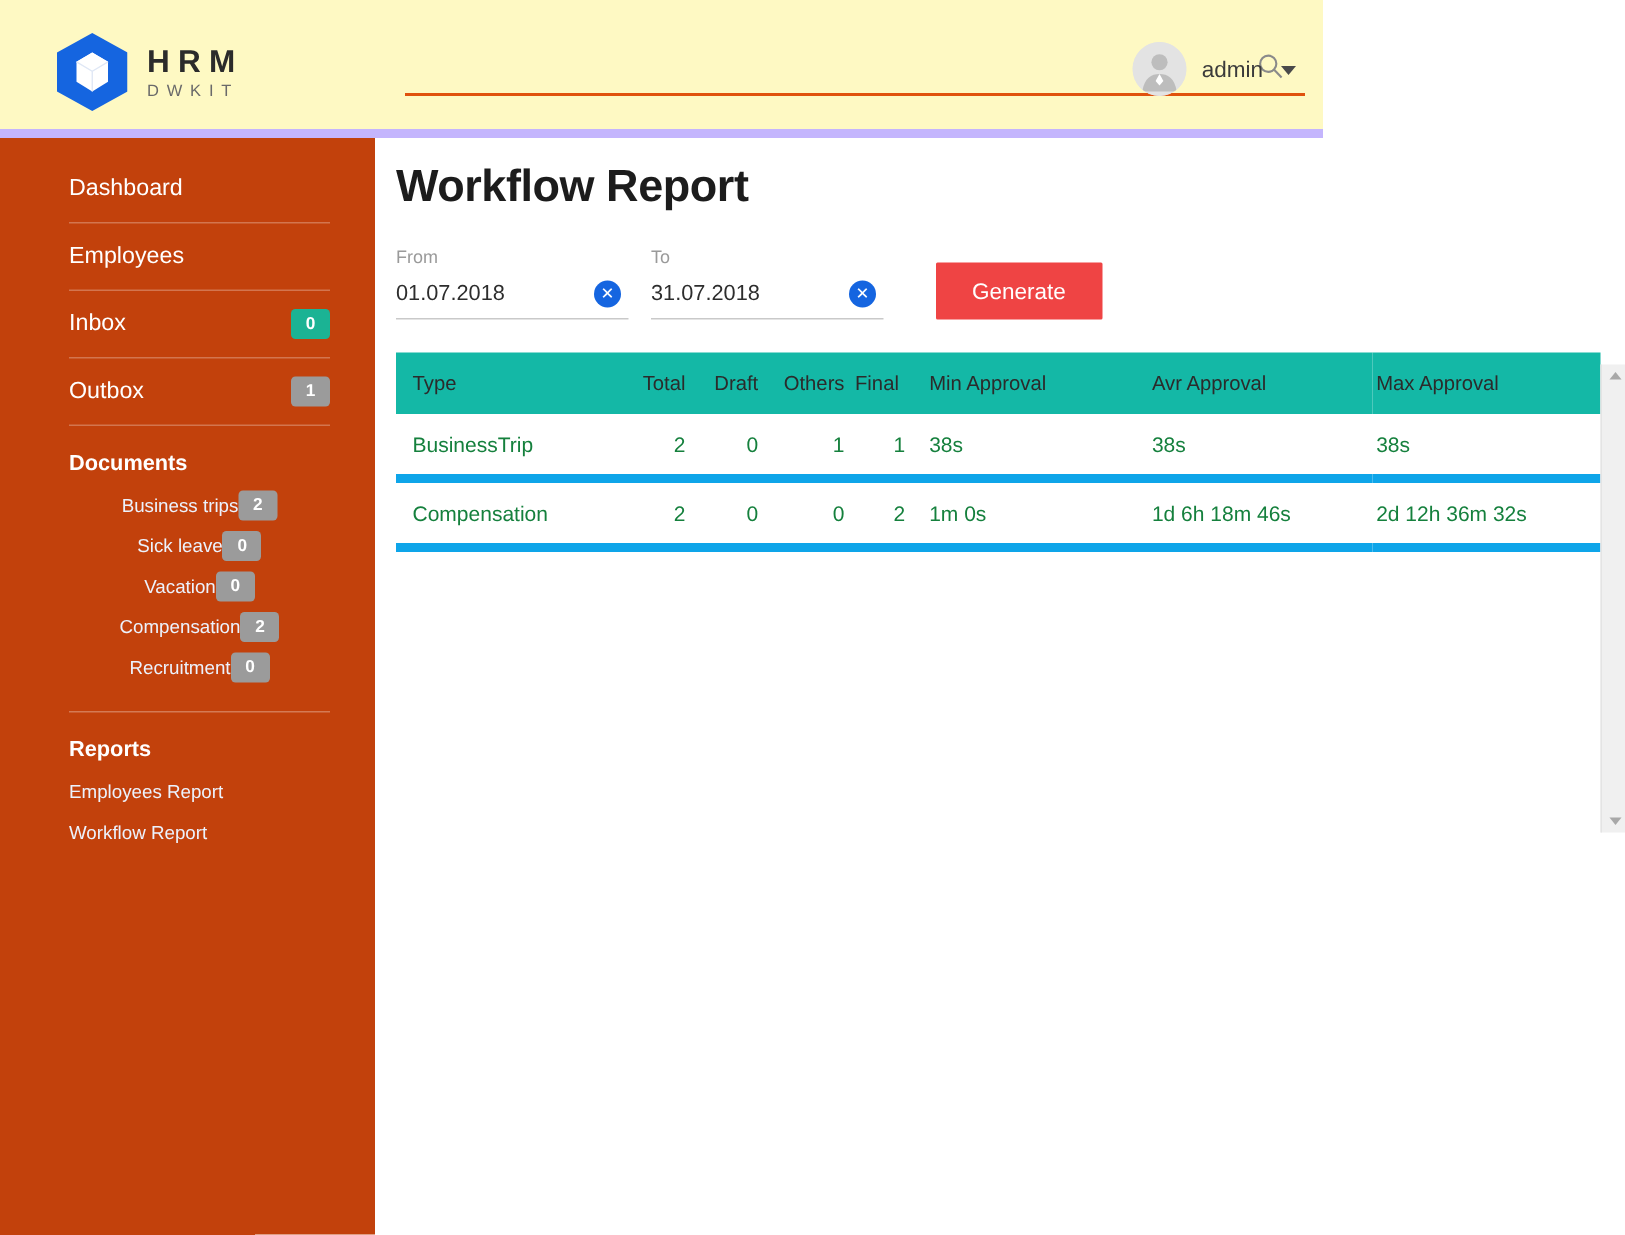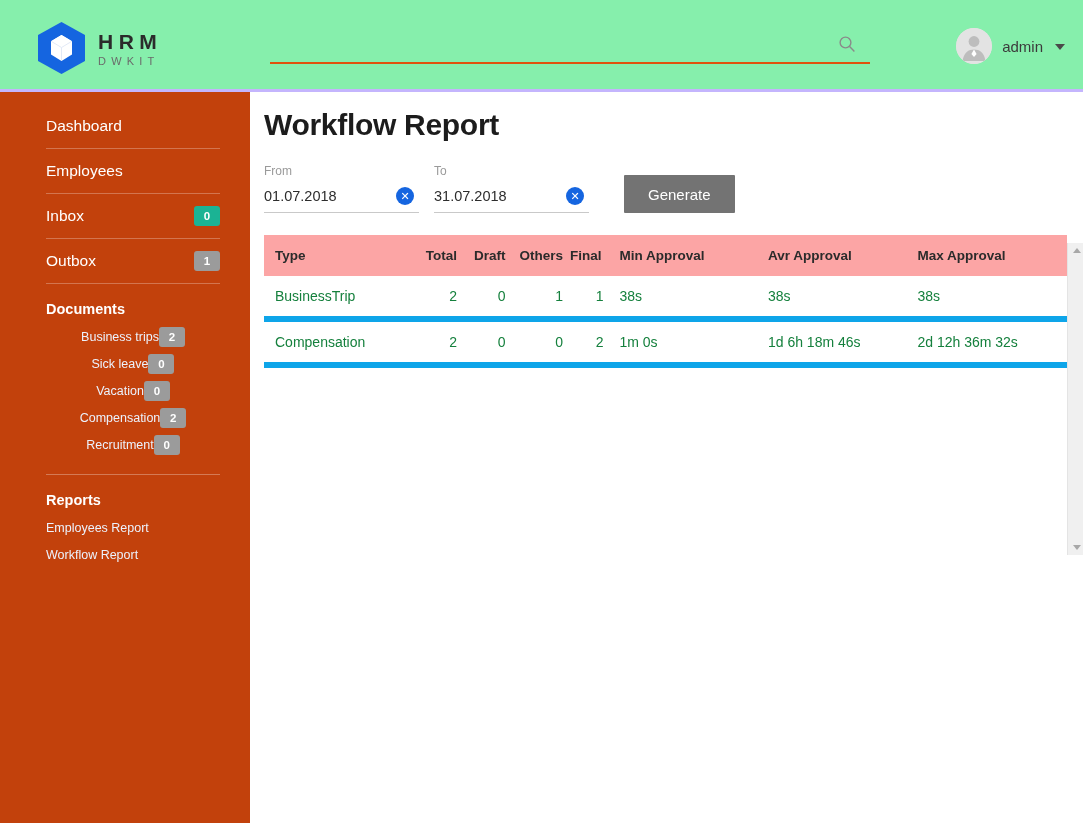--- a/index.html
+++ b/index.html
@@ -7,23 +7,23 @@
     margin: 0; padding: 0;
     width: 1083px; height: 823px;
     background: #ffffff;
     font-family: "Liberation Sans", sans-serif;
     overflow: hidden;
   }
 
   
   .topbar {
     position: absolute; top: 0; left: 0;
-    width: 1083px; height: 92px;
-    background: #86efac;
-    border-bottom: 3px solid #c4b5fd;
+    width: 882px; height: 92px;
+    background: #fef9c3;
+    border-bottom: 6px solid #c4b5fd;
   }
   .logo-wrap {
     position: absolute; left: 38px; top: 22px;
     display: flex; align-items: center; gap: 13px;
   }
   .logo-mark { width: 47px; height: 52px; display: block; }
   .logo-text { line-height: 1; padding-top: 2px; }
   .logo-hrm {
     font-size: 21px; font-weight: bold; color: #2b2b2b;
     letter-spacing: 5.5px;
@@ -150,41 +150,41 @@
   .clear-btn {
     position: absolute; right: 5px; top: 0px;
     width: 18px; height: 18px; border-radius: 50%;
     background: #1565e0; border: none; cursor: pointer;
     display: flex; align-items: center; justify-content: center;
     color: #ffffff; font-size: 11px; line-height: 1; padding: 0;
     font-family: "Liberation Sans", sans-serif;
   }
   .generate-btn {
     margin-left: 20px;
-    background: #737373; color: #ffffff;
+    background: #ef4444; color: #ffffff;
     border: none; cursor: pointer;
     font-size: 15px; font-family: "Liberation Sans", sans-serif;
     padding: 0 24px; height: 38px;
     border-radius: 1px;
   }
 
   
   .table-wrap {
     position: relative;
     margin-top: 22px;
     width: 820px;
   }
   table.report {
     border-collapse: collapse;
     width: 803px;
     table-layout: fixed;
   }
   table.report thead th {
-    background: #fca5a5;
-    font-size: 13.5px; font-weight: bold; color: #2b2b2b;
+    background: #14b8a6;
+    font-size: 13.5px; font-weight: normal; color: #2b2b2b;
     padding: 13px 0 13px 0;
     text-align: left;
     border: none;
   }
   table.report tbody td {
     font-size: 14px; color: #15803d;
     padding: 12px 0;
     border-bottom: 6px solid #0ea5e9;
   }
   .col-type   { width: 150px; padding-left: 11px !important; }

